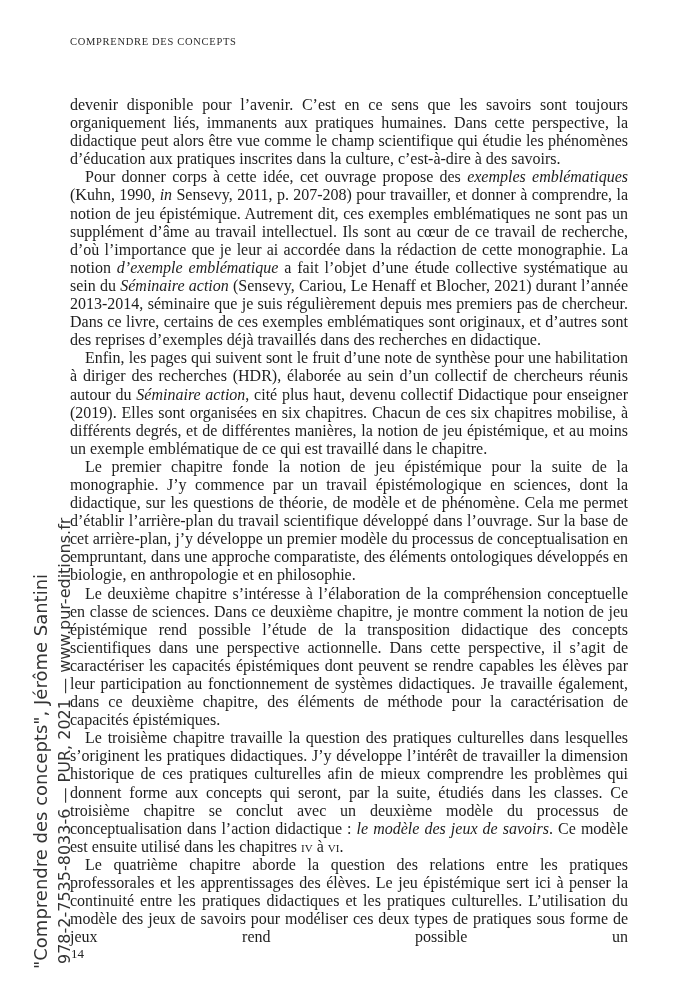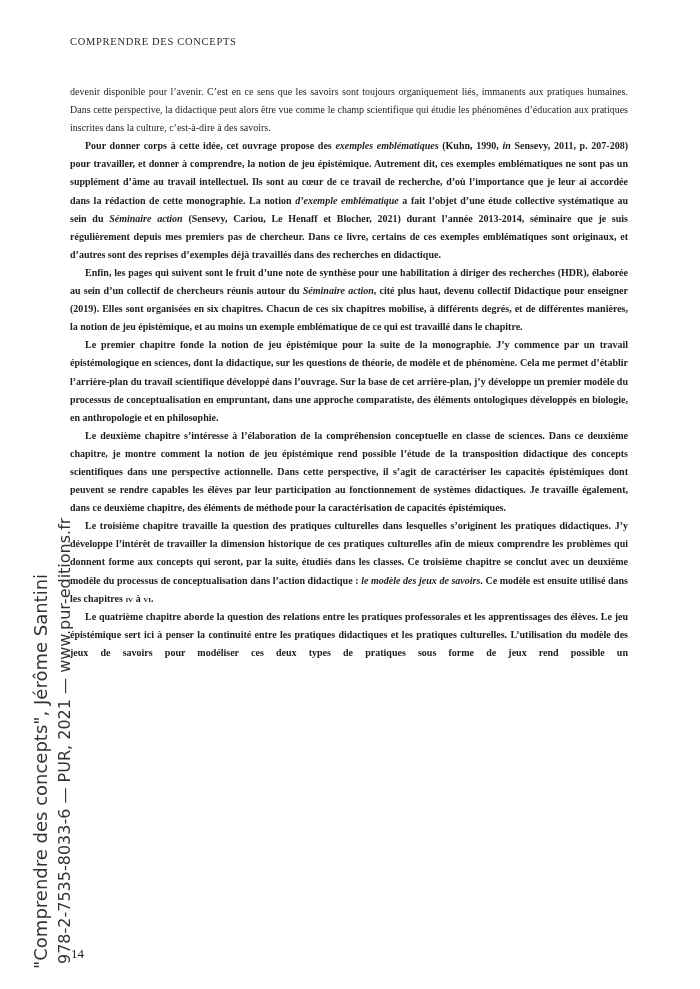--- a/index.html
+++ b/index.html
@@ -21,29 +21,29 @@
     left: 70px;
     top: 36px;
     font-size: 10.5px;
     letter-spacing: 0.7px;
     color: #2a2a2a;
     font-family: "Liberation Serif", serif;
   }
   .body-text {
     position: absolute;
     left: 70px;
-    top: 83px;
+    top: 96px;
     width: 558px;
     color: #1d1d1d;
-    font-size: 10px;
+    font-size: 16px;
     line-height: 18.1px;
     text-align: justify;
   }
   .para { margin: 0; }
-  .para.indent { text-indent: 15px; font-weight: bold; }
+  .para.indent { text-indent: 15px; }
   .para.continues { text-align-last: justify; }
   .sc { font-variant: small-caps; }
   .watermark-line {
     position: absolute;
     transform-origin: 0 0;
     transform: rotate(-90deg);
     white-space: nowrap;
     font-family: "DejaVu Sans", sans-serif;
     color: #333333;
   }

